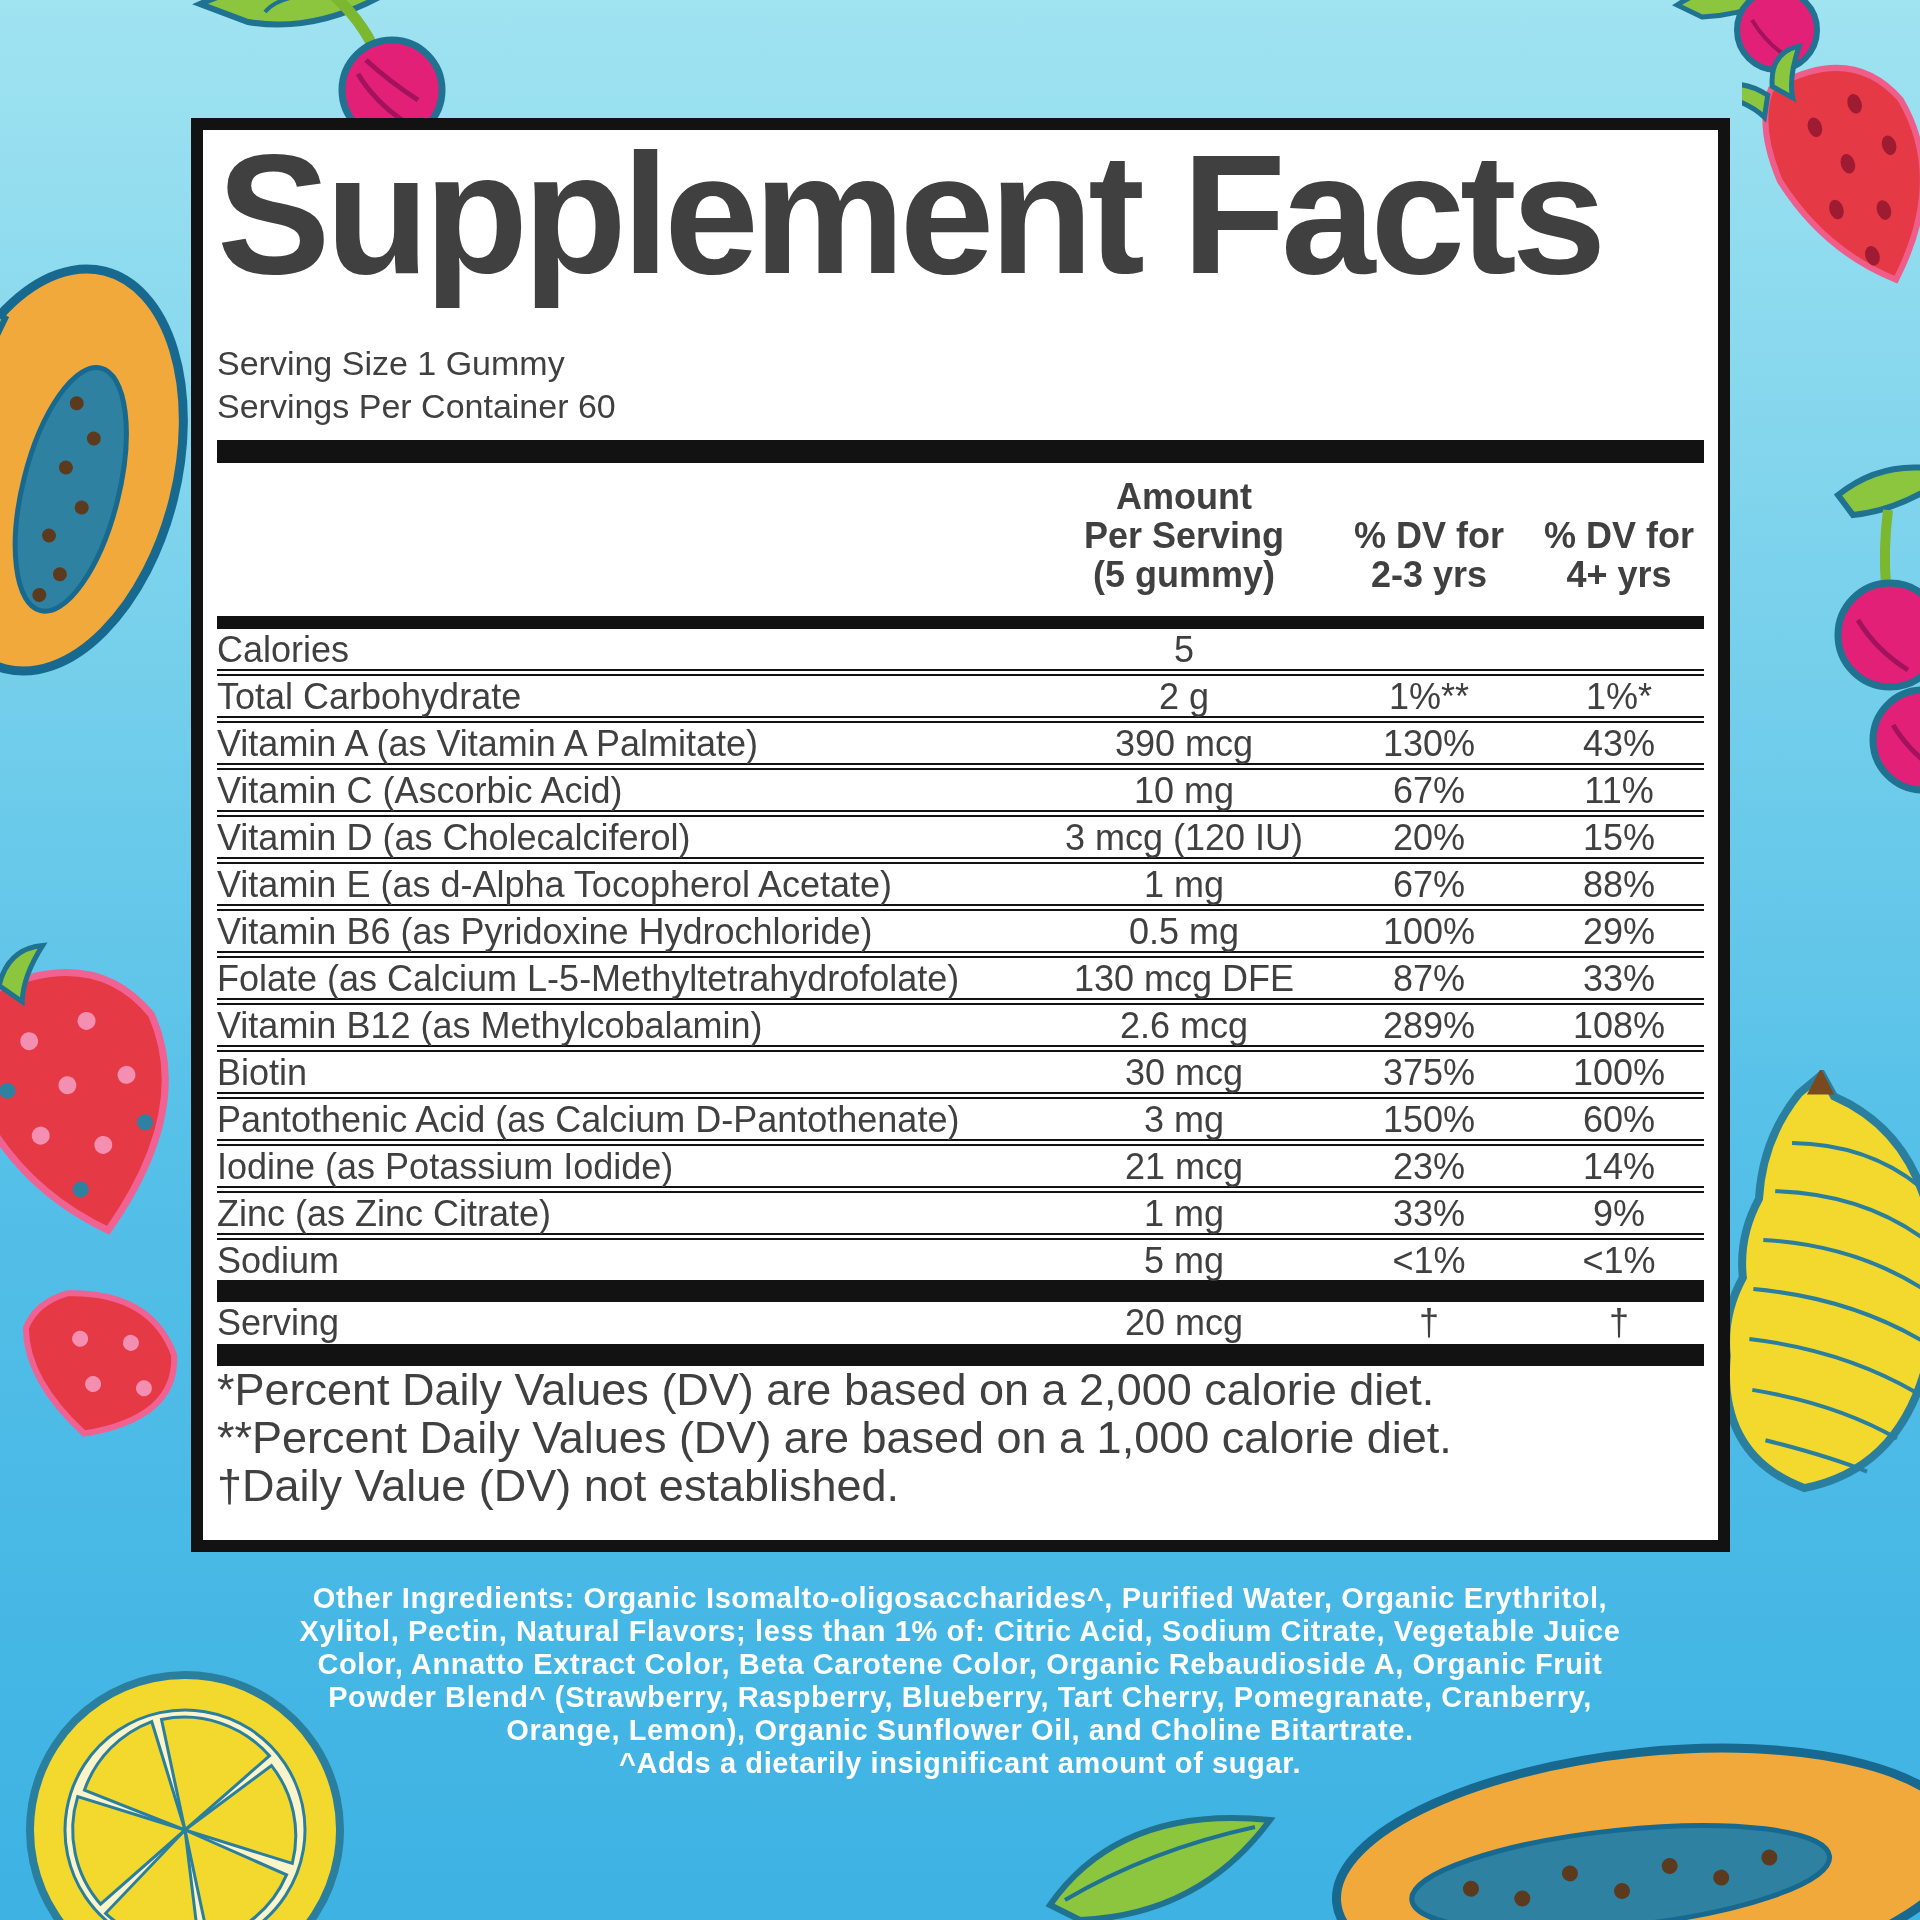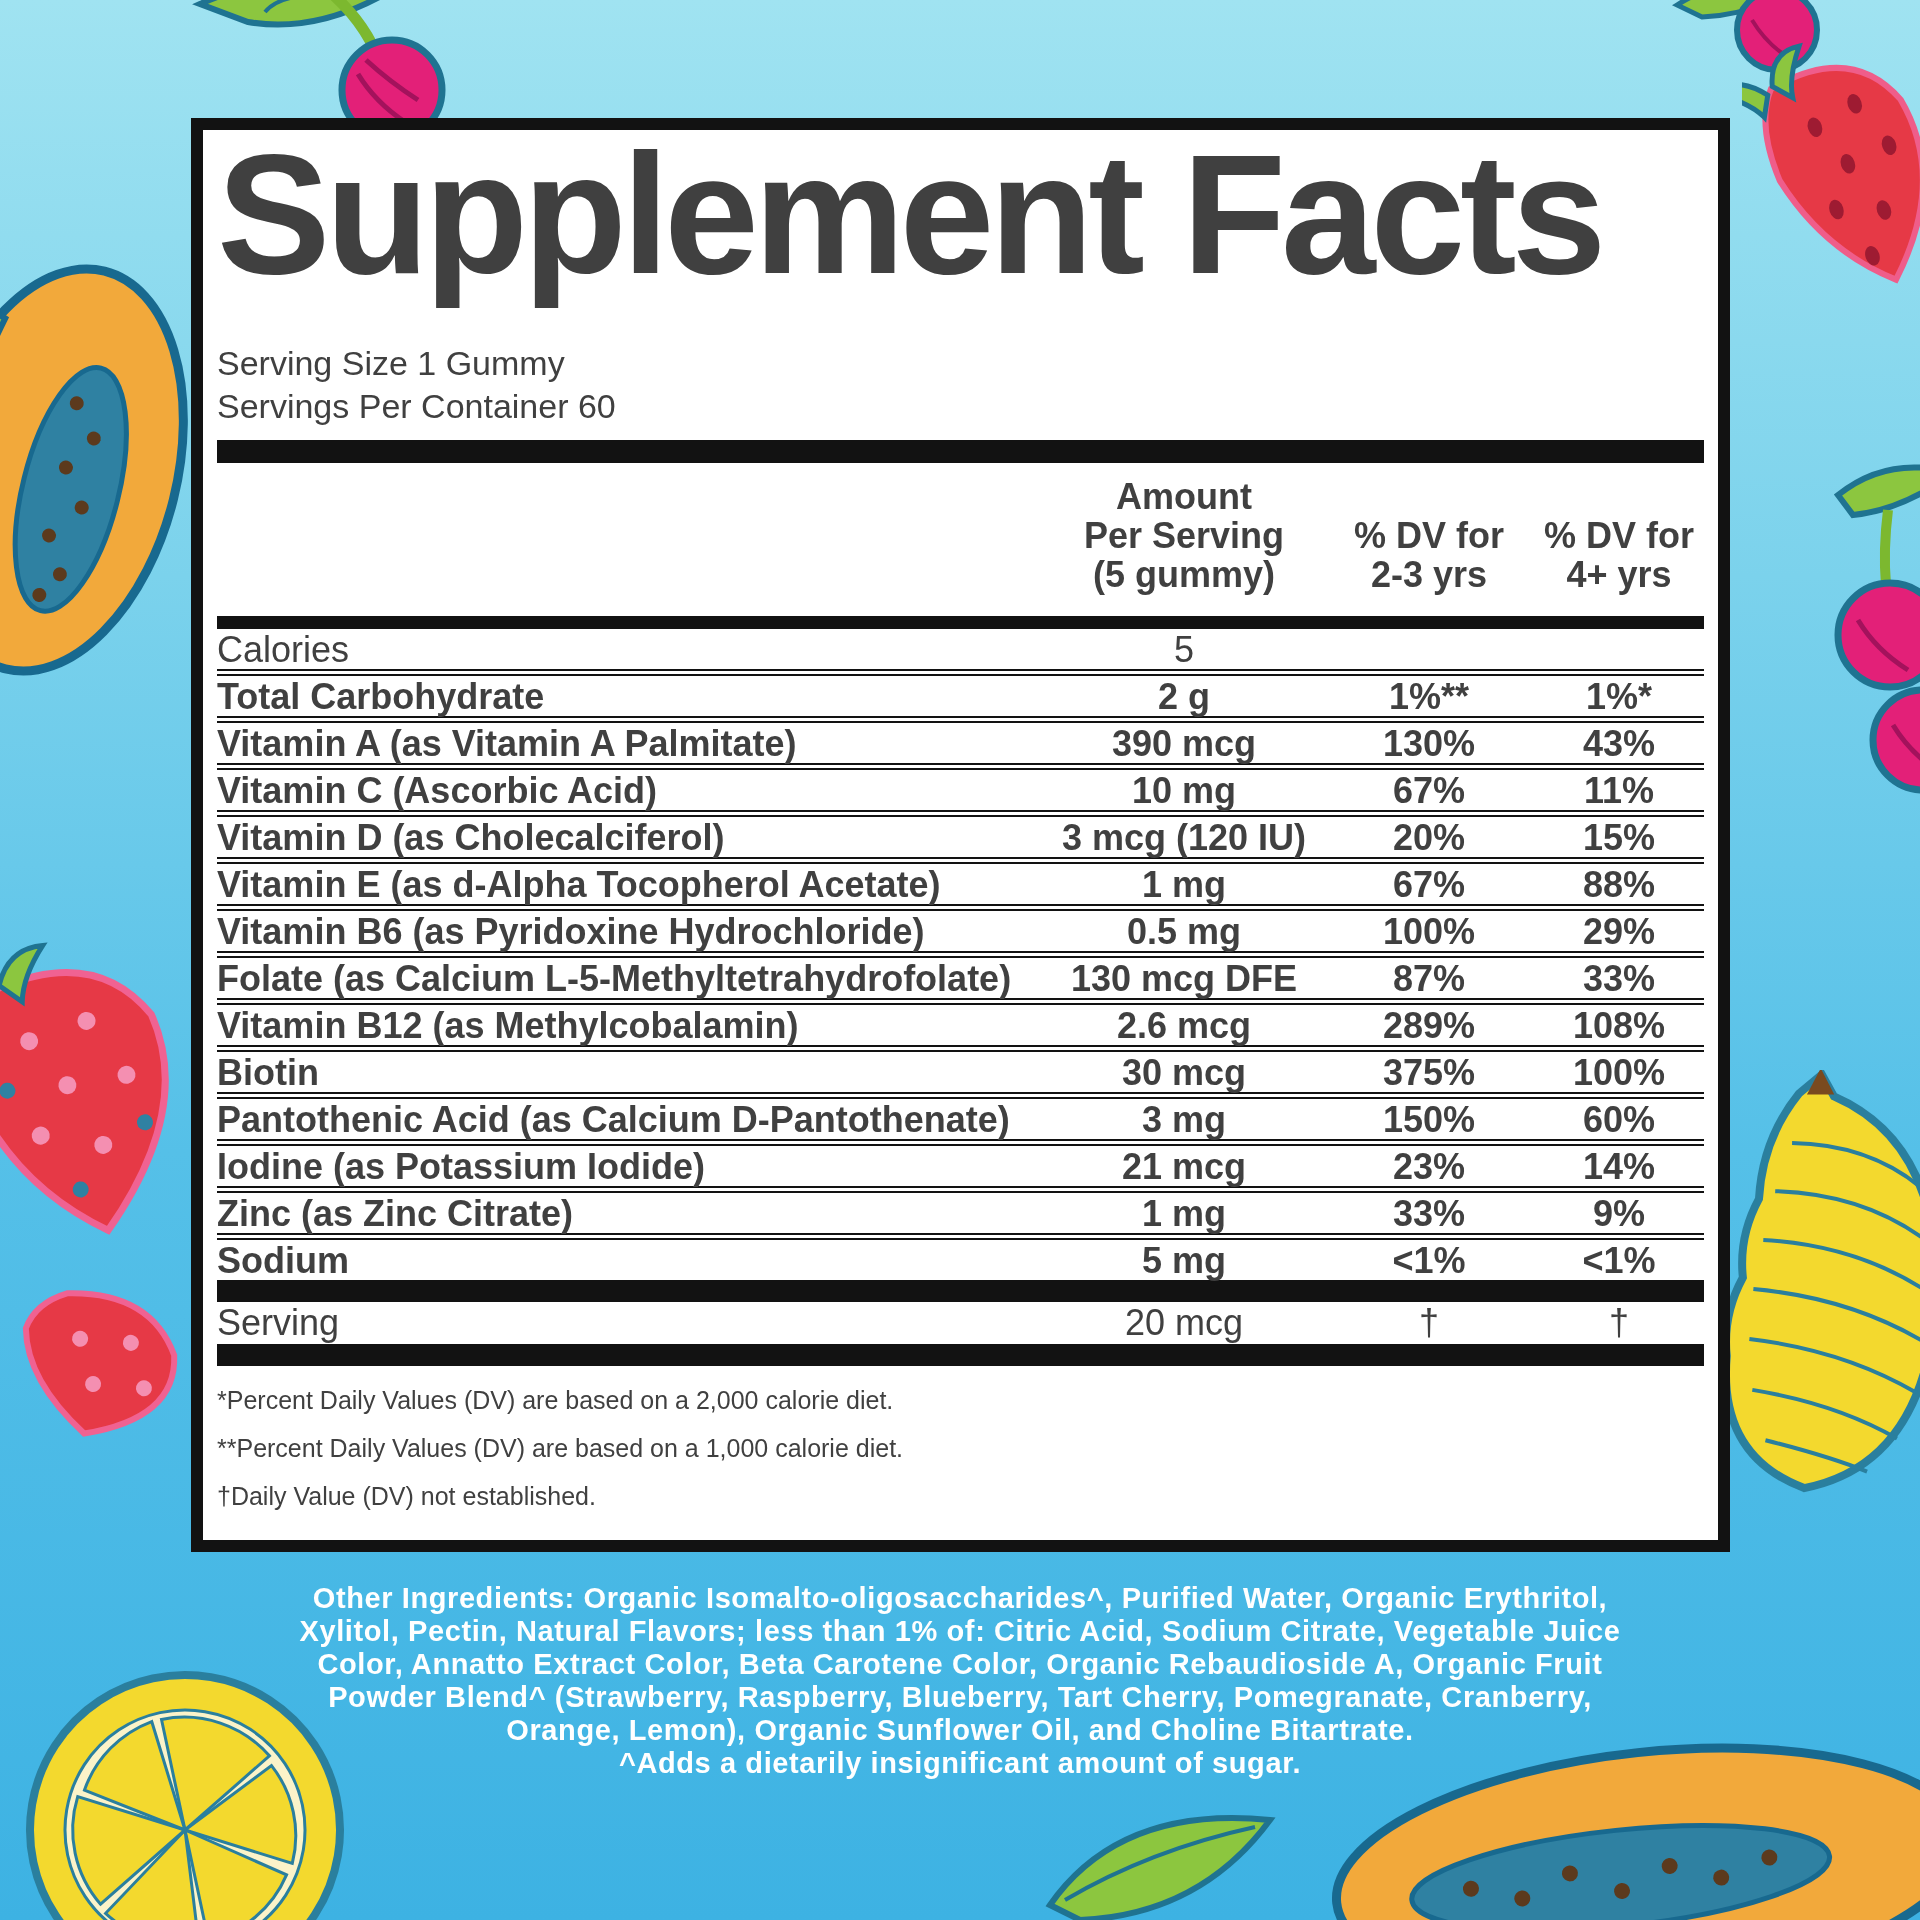--- a/index.html
+++ b/index.html
@@ -22,25 +22,25 @@
   .serving{margin-top:46px;font-size:34px;line-height:43px;}
   .bar{background:#121212;}
   .bar-1{height:23px;margin-top:12px;}
   .bar-2{height:13px;}
   .bar-3{height:22px;}
   .bar-4{height:22px;}
   .fgrid{display:grid;grid-template-columns:1fr 280px 210px 170px;align-items:center;}
   .fhead{padding:14px 0 22px 0;align-items:end;}
   .hcell{font-size:36px;font-weight:700;line-height:39px;text-align:center;}
   .frow{height:40px;font-size:36px;}
-  .frow + .frow{border-top:7px double #121212;font-weight:bold;}
+  .frow + .frow{border-top:7px double #121212;}
   .flabel{white-space:nowrap;overflow:visible;}
   .famt,.fdv{text-align:center;white-space:nowrap;}
   .xrow{height:42px;font-size:36px;}
-  .fnotes{padding-top:10px;font-size:25px;line-height:48px;}
+  .fnotes{padding-top:0;font-size:45px;line-height:48px;}
   
   .other{
     position:absolute;left:100px;top:1582px;width:1720px;z-index:6;
     text-align:center;color:#ffffff;font-size:29px;font-weight:700;
     line-height:33px;letter-spacing:0.6px;
   }
 </style>
 </head>
 <body>
 

